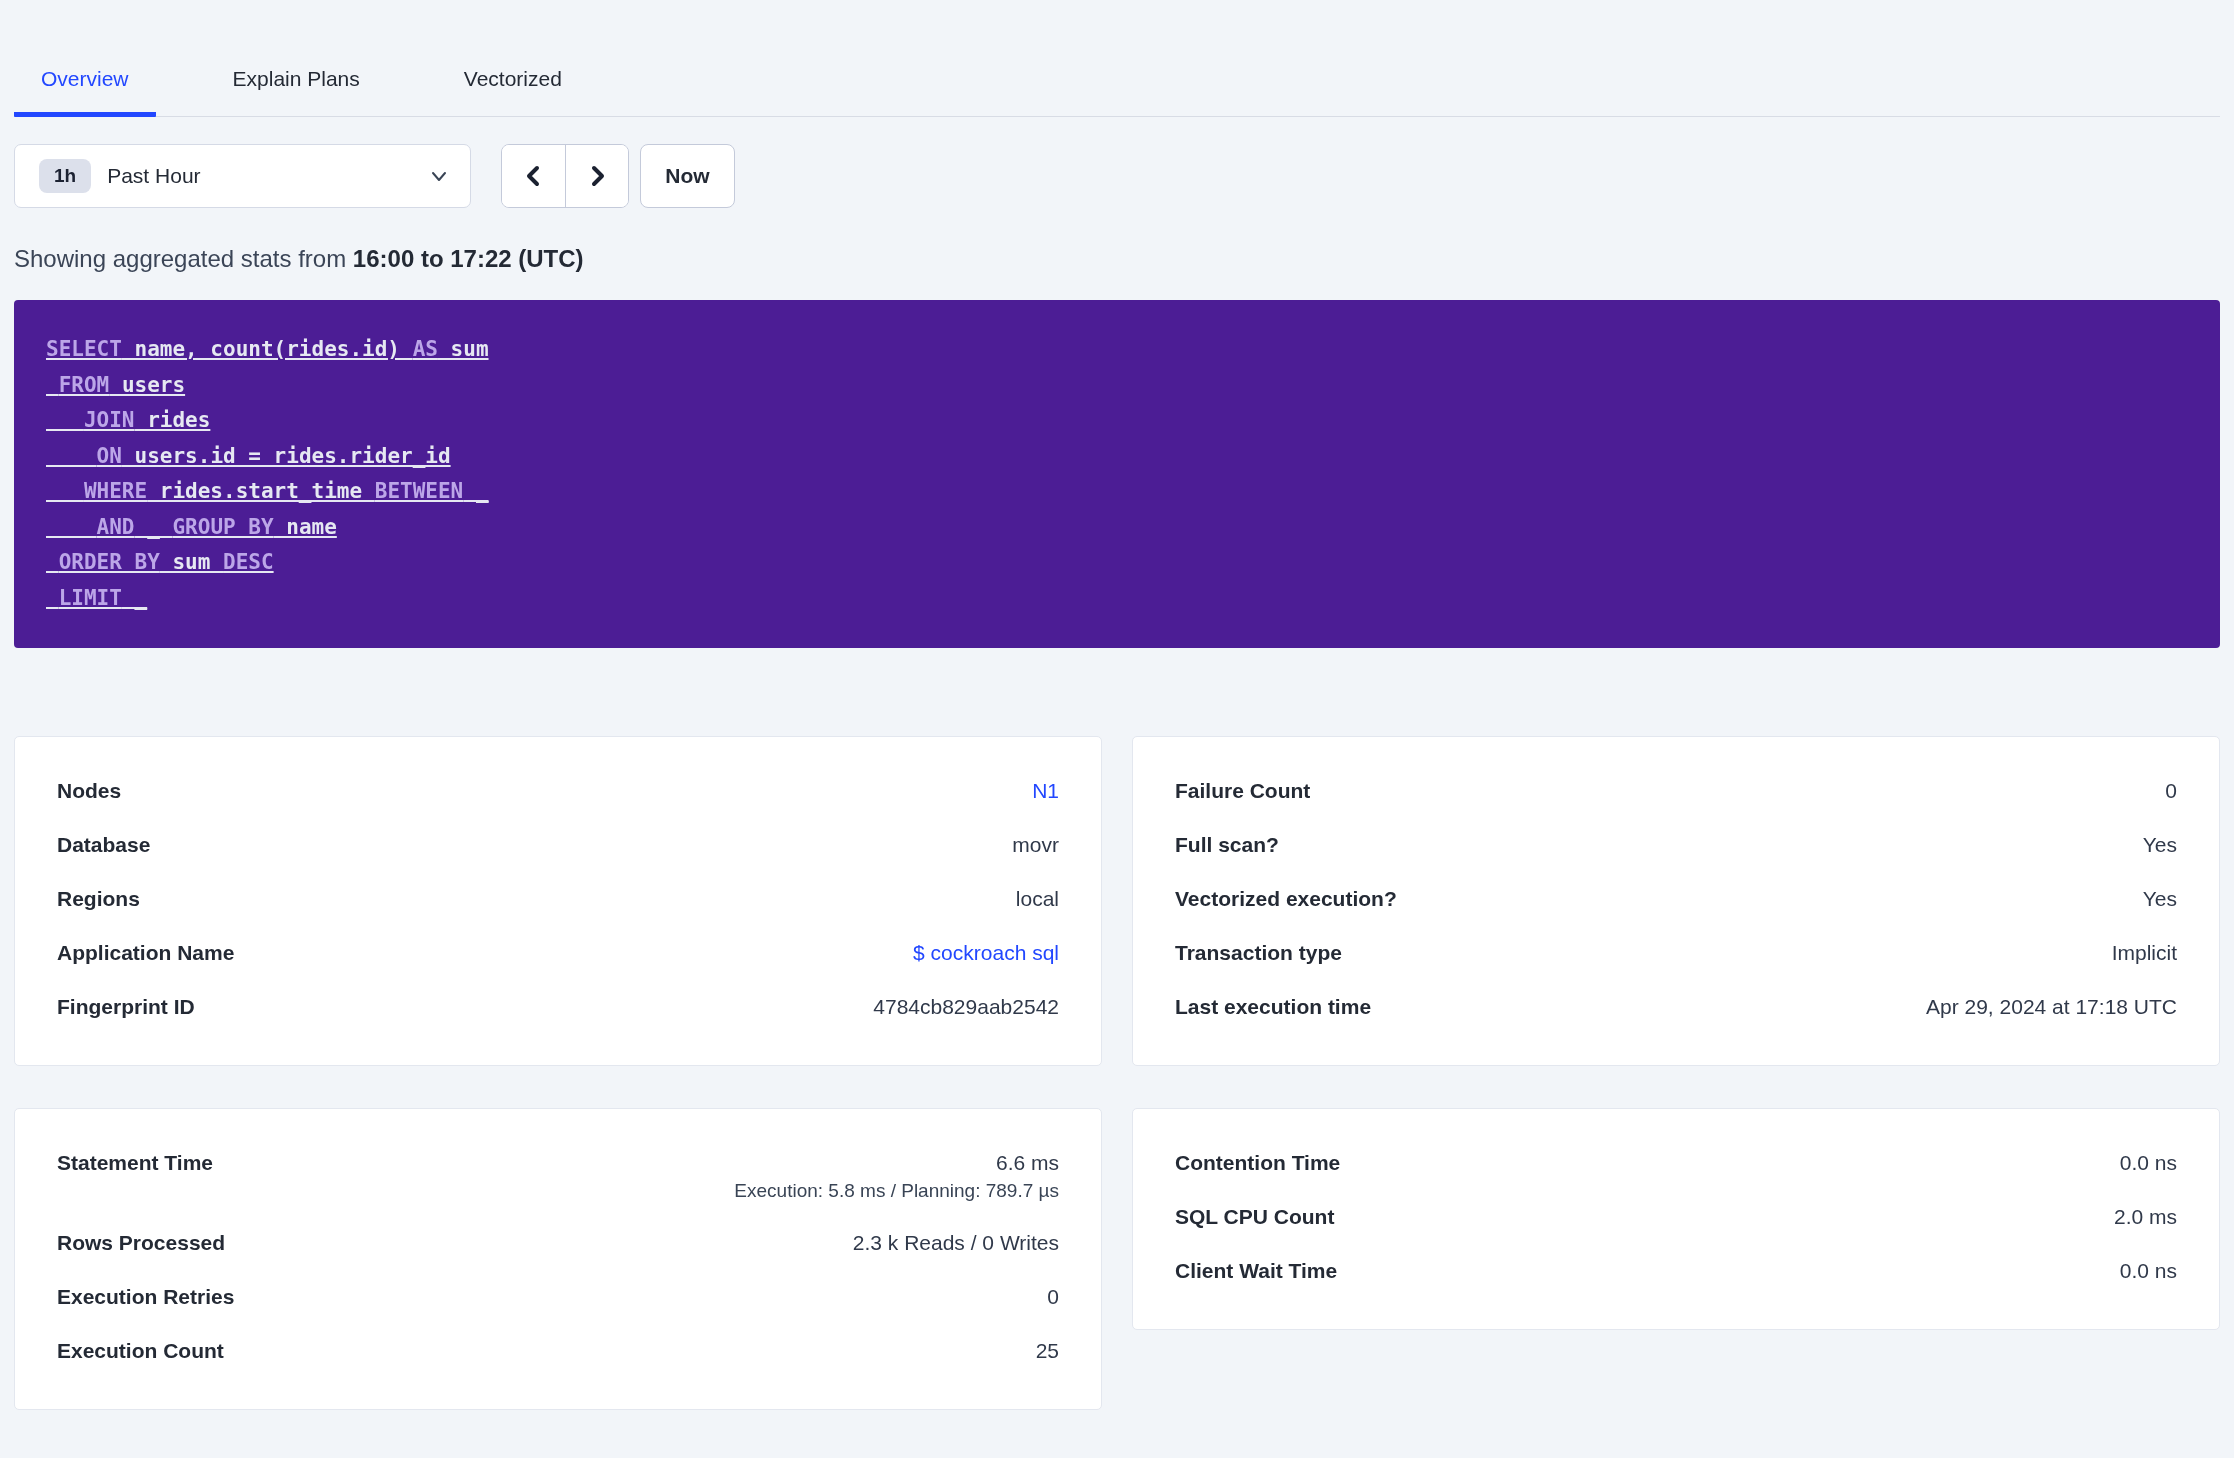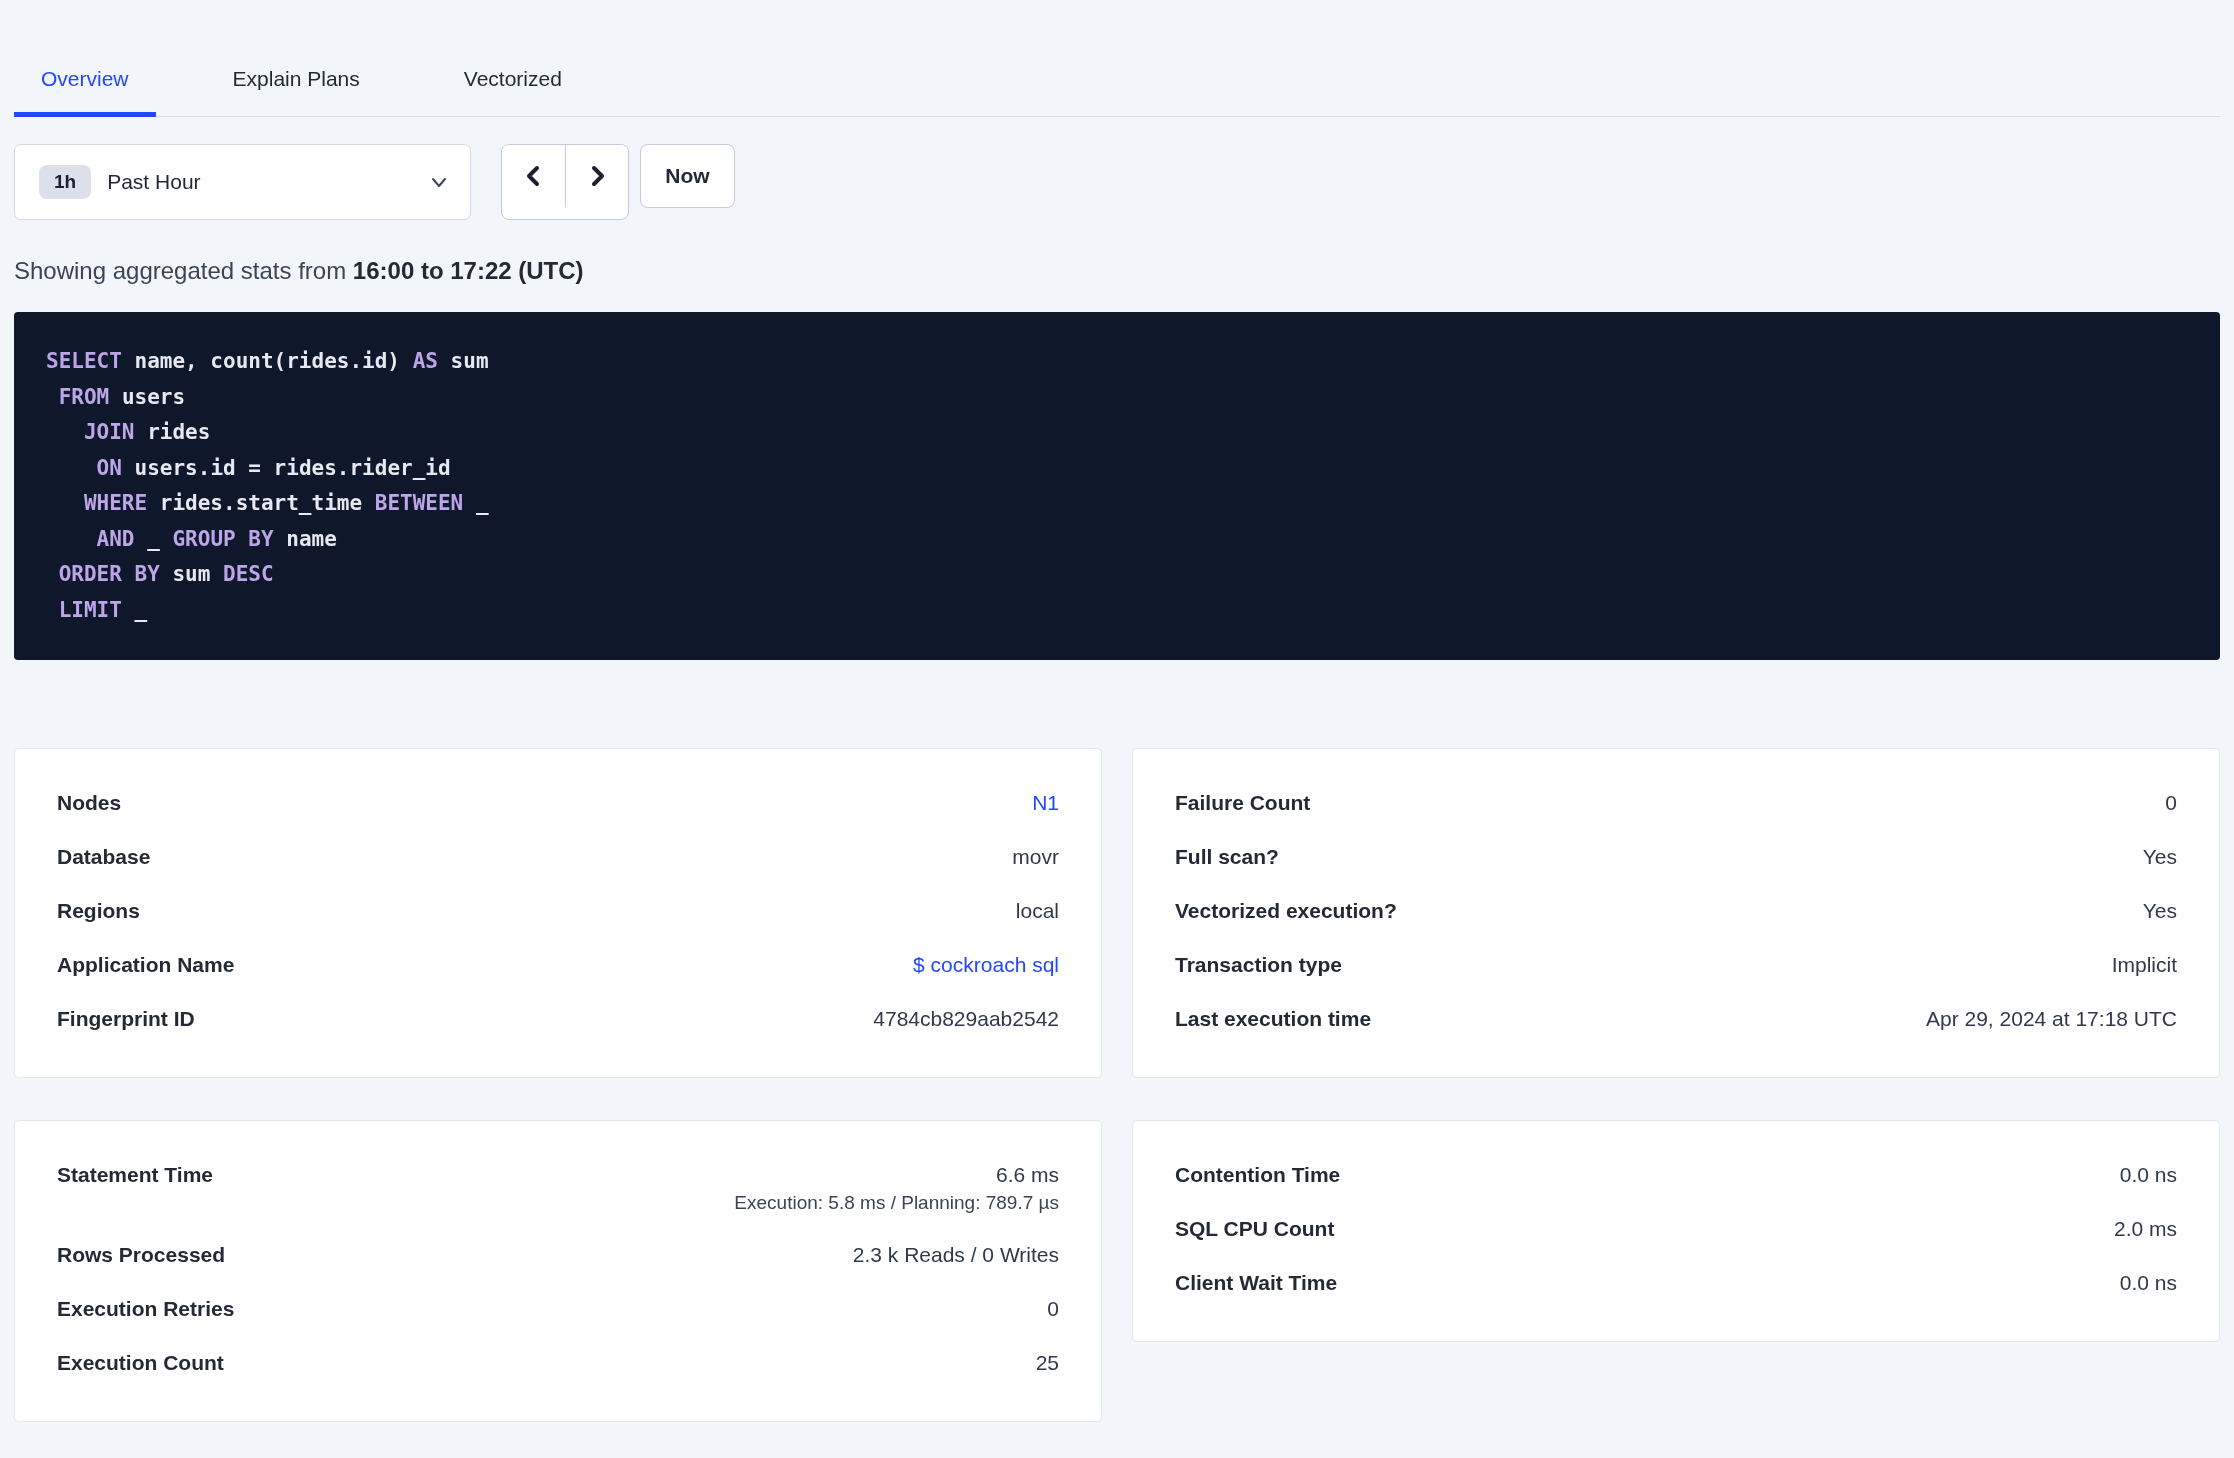--- a/index.html
+++ b/index.html
@@ -30,21 +30,21 @@
     padding: 0 27px 21px 27px;
     border-bottom: 5px solid transparent;
     margin-bottom: -1px;
     color: #242a35; cursor: pointer; white-space: nowrap;
   }
   .tab.active { color: #2247ff; border-bottom-color: #2247ff; border-radius: 1px; }
 
   
   .controls { margin-top: 27px; display: flex; align-items: stretch; }
   .time-select {
-    width: 457px; height: 76px;
+    width: 457px; height: 64px;
     background: #ffffff;
     border: 1px solid #d5dae6; border-radius: 7px;
     display: flex; align-items: center;
     padding: 0 20px 0 24px;
     cursor: pointer;
   }
   .time-badge {
     background: #dce0eb; color: #1c2232;
     font-size: 19px; font-weight: 700;
     border-radius: 8px;
@@ -77,27 +77,28 @@
     cursor: pointer;
   }
 
   
   .stats-line { margin-top: 36px; font-size: 24px; line-height: 30px; color: #3b4557; }
   .stats-line b { color: #242a35; font-weight: 700; }
 
   
   .sql-box {
     margin-top: 26px;
-    background: #0f172a;
+    background: #4c1d95;
     border-radius: 4px;
     padding: 32px;
     font-family: "DejaVu Sans Mono", monospace;
     font-size: 21px; line-height: 35.5px; font-weight: 700;
     color: #e6e8f2;
     white-space: pre;
+    text-decoration: underline;
   }
   .sql-box .kw { color: #bca6e8; }
 
   
   .cards {
     margin-top: 88px;
     display: grid; grid-template-columns: 1fr 1fr; column-gap: 30px;
     align-items: start;
   }
   .card {

